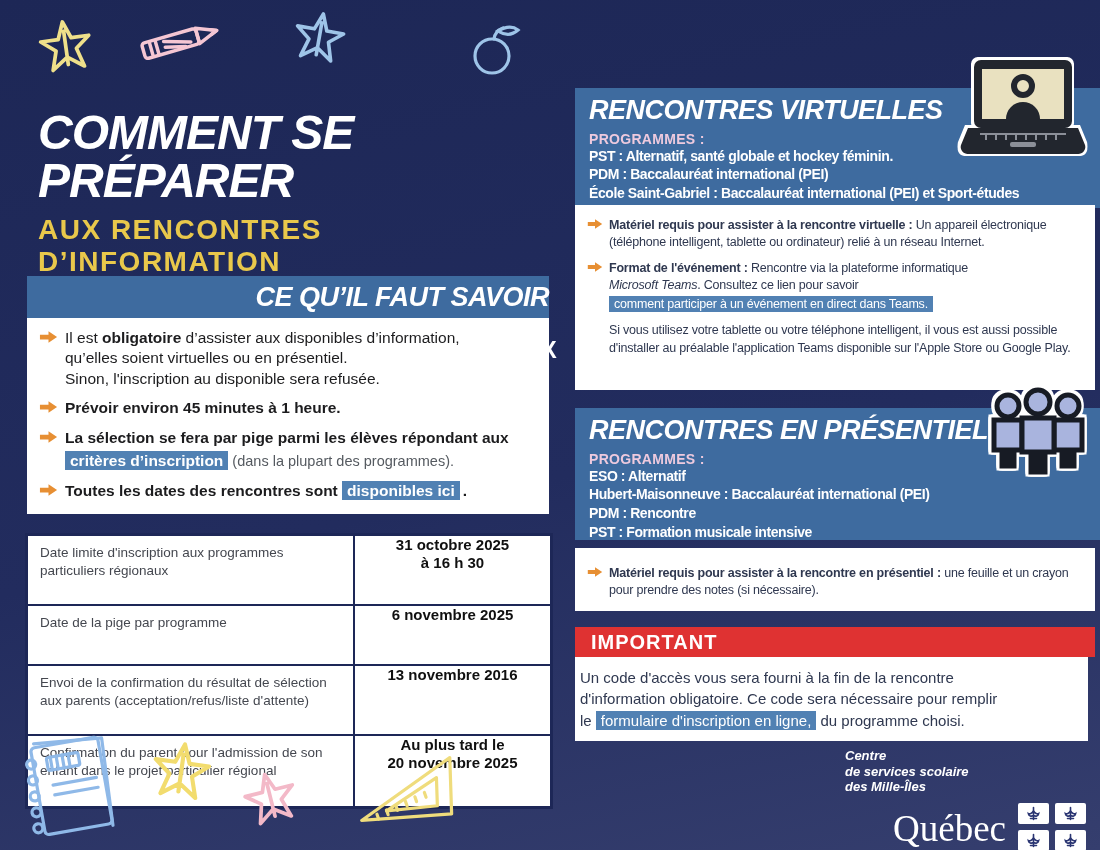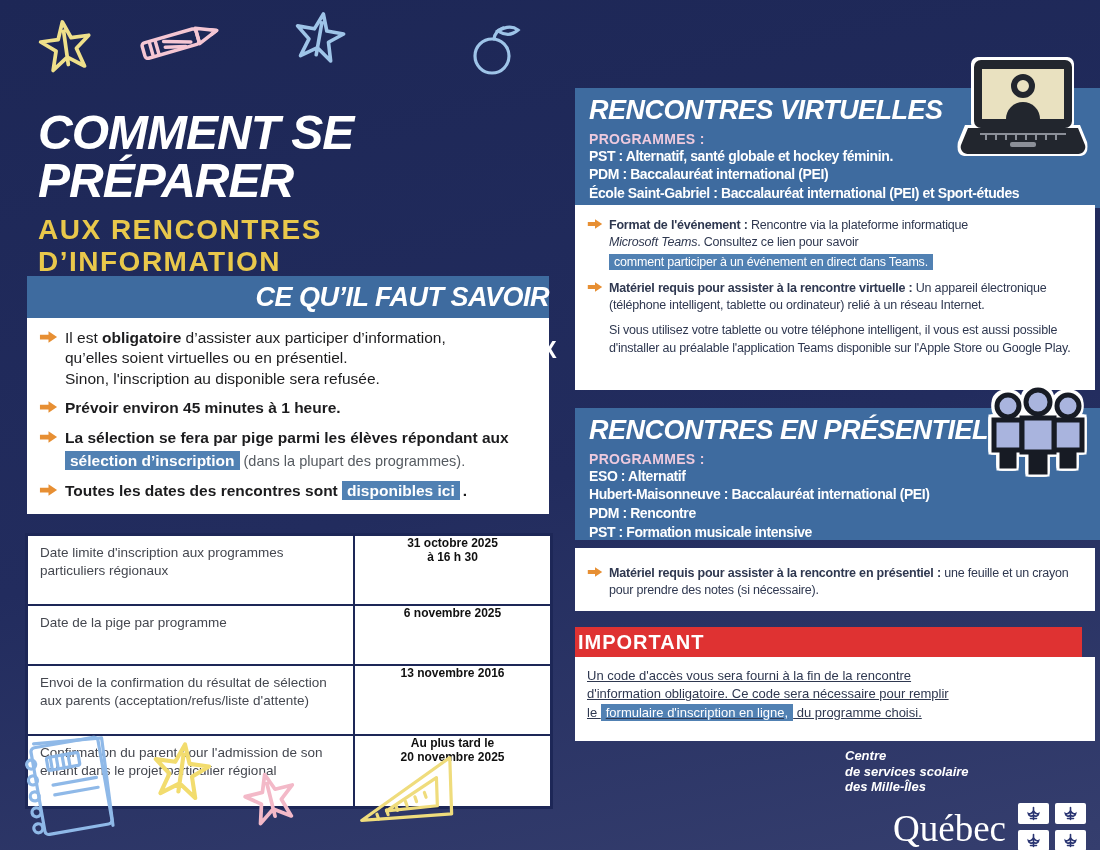--- a/index.html
+++ b/index.html
@@ -27,33 +27,33 @@
   .i{font-style:italic;}
   .muted{color:#555a60;font-weight:normal;font-size:14.5px;}
   .hl{background:#5181B3;color:#fff;padding:1px 5px;}
   .line{white-space:nowrap;}
 
   
   .dates-table{left:25px;top:533px;width:524px;background:#fff;border:2px solid #1d2757;
     display:grid;grid-template-columns:327px 1fr;}
   .cell{border:1px solid #1d2757;display:flex;flex-direction:column;justify-content:flex-start;}
   .cell.lab{padding:8px 8px 8px 12px;color:#44474f;font-size:13.5px;line-height:1.35;}
-  .cell.val{align-items:center;text-align:center;font-weight:bold;color:#101010;font-size:12px;line-height:1.18;}
+  .cell.val{align-items:center;text-align:center;font-weight:bold;color:#101010;font-size:15px;line-height:1.18;}
   .tl2:empty,.tv2:empty{display:none;}
 
   
   .rpanel{left:575px;width:520px;color:#fff;}
   .rpanel .ptitle{font-size:27px;font-style:italic;font-weight:bold;letter-spacing:-.5px;line-height:1.1;}
   .prog-label{color:#EECADE;font-weight:bold;font-size:14px;margin-top:5px;letter-spacing:.3px;}
   .prog-line{font-size:14px;font-weight:bold;letter-spacing:-.4px;line-height:1.33;white-space:nowrap;}
   .rwhite{left:575px;width:498px;color:#2F3850;font-size:12.5px;line-height:1.38;letter-spacing:-.2px;}
   .rwhite .arrow{width:16px;margin-right:6px;padding-top:1px;}
   .imp-banner{left:575px;top:627px;width:504px;height:30px;background:#DF3232;color:#fff;
-    font-weight:bold;font-size:20px;line-height:30px;padding-left:3px;letter-spacing:1px;}
-  .imp-box{left:575px;top:657px;width:496px;height:74px;padding:10px 12px 0 12px;color:#2F3850;font-size:13px;line-height:1.42;text-decoration:underline;}
+    font-weight:bold;font-size:20px;line-height:30px;padding-left:16px;letter-spacing:1px;}
+  .imp-box{left:575px;top:657px;width:496px;height:74px;padding:10px 12px 0 5px;color:#2F3850;font-size:15px;line-height:1.42;}
 
   
   .org{color:#fff;font-weight:bold;font-style:italic;font-size:13px;line-height:1.2;}
   .wordmark{color:#fff;font-family:"Liberation Serif",serif;font-size:37px;line-height:1;}
   .outlined{filter:drop-shadow(2.5px 0 0 #fff) drop-shadow(-2.5px 0 0 #fff) drop-shadow(0 2.5px 0 #fff) drop-shadow(0 -2.5px 0 #fff);}
 </style>
 </head>
 <body>
 
 <div class="scene">
@@ -101,42 +101,42 @@
     <span>CE QU’IL FAUT SAVOIR</span>
   </div>
   <div class="abs box-white savoir-box">
     <div class="bullet">
       <span class="arrow">
           <svg width="19" height="14" viewBox="0 0 20 14">
             <path d="M1 4.5 h9 V1 l9 6 -9 6 V9.5 H1 z" fill="#E78F33"></path>
           </svg>
         </span>
       <div>
-        <div class="line"><span>Il est </span><span class="b">obligatoire</span><span> d’assister aux participer d’information,</span></div>
+        <div class="line"><span>Il est </span><span class="b">obligatoire</span><span> d’assister aux disponibles d’information,</span></div>
         <div class="line">qu’elles soient virtuelles ou en présentiel.</div>
         <div class="line">Sinon, l'inscription au disponible sera refusée.</div>
       </div>
     </div>
     <div class="bullet">
       <span class="arrow">
           <svg width="19" height="14" viewBox="0 0 20 14">
             <path d="M1 4.5 h9 V1 l9 6 -9 6 V9.5 H1 z" fill="#E78F33"></path>
           </svg>
         </span>
       <div class="b line">Prévoir environ 45 minutes à 1 heure.</div>
     </div>
     <div class="bullet">
       <span class="arrow">
           <svg width="19" height="14" viewBox="0 0 20 14">
             <path d="M1 4.5 h9 V1 l9 6 -9 6 V9.5 H1 z" fill="#E78F33"></path>
           </svg>
         </span>
       <div>
         <div class="line"><span class="b">La sélection se fera par </span><span class="b">pige</span><span class="b"> parmi les élèves répondant aux</span></div>
-        <div class="line" style="margin-top:3px;"><span class="hl b">sélection d’inscription</span><span class="muted"> (dans la plupart des programmes).</span></div>
+        <div class="line" style="margin-top:3px;"><span class="hl b">critères d’inscription</span><span class="muted"> (dans la plupart des programmes).</span></div>
       </div>
     </div>
     <div class="bullet">
       <span class="arrow">
           <svg width="19" height="14" viewBox="0 0 20 14">
             <path d="M1 4.5 h9 V1 l9 6 -9 6 V9.5 H1 z" fill="#E78F33"></path>
           </svg>
         </span>
       <div class="line"><span class="b">Toutes les dates des rencontres sont </span><span class="hl b">disponibles ici</span><span class="b" style="margin-left:3px;">.</span></div>
     </div>
@@ -190,39 +190,39 @@
       <path d="M48 61 a17 17 0 0 1 34 0 Z" fill="#22262e"></path>
       <path d="M10 70 h110 l7 17 a7 7 0 0 1 -7 9 H10 a7 7 0 0 1 -7 -9 Z" fill="#22262e"></path>
       <g stroke="#8b8f98" stroke-width="2">
           <path d="M22 76 h86 M28 76 v6 M38 76 v6 M48 76 v6 M58 76 v6 M68 76 v6 M78 76 v6 M88 76 v6 M98 76 v6"></path>
         </g>
       <rect x="52" y="84" width="26" height="5" rx="2" fill="#8b8f98"></rect>
     </svg>
   </span>
 
   <div class="abs box-white rwhite" style="top:205px;height:171px;padding:12px 10px 2px 12px;">
+    <div class="bullet" style="margin-bottom:8px;">
+      <span class="arrow">
+          <svg width="16" height="12" viewBox="0 0 20 14">
+            <path d="M1 4.5 h9 V1 l9 6 -9 6 V9.5 H1 z" fill="#E78F33"></path>
+          </svg>
+        </span>
+      <div><span class="b">Matériel requis pour assister à la rencontre virtuelle :</span><span> Un appareil électronique (téléphone intelligent, tablette ou ordinateur) relié à un réseau Internet.</span></div>
+    </div>
     <div class="bullet" style="margin-bottom:9px;">
       <span class="arrow">
           <svg width="16" height="12" viewBox="0 0 20 14">
             <path d="M1 4.5 h9 V1 l9 6 -9 6 V9.5 H1 z" fill="#E78F33"></path>
           </svg>
         </span>
       <div>
         <div><span class="b">Format de l'événement :</span><span> Rencontre via la plateforme informatique</span></div>
         <div><span class="i">Microsoft Teams</span><span>. Consultez ce lien pour savoir</span></div>
         <div style="margin-top:2px;"><span class="hl">comment participer à un événement en direct dans Teams.</span></div>
       </div>
-    </div>
-    <div class="bullet" style="margin-bottom:8px;">
-      <span class="arrow">
-          <svg width="16" height="12" viewBox="0 0 20 14">
-            <path d="M1 4.5 h9 V1 l9 6 -9 6 V9.5 H1 z" fill="#E78F33"></path>
-          </svg>
-        </span>
-      <div><span class="b">Matériel requis pour assister à la rencontre virtuelle :</span><span> Un appareil électronique (téléphone intelligent, tablette ou ordinateur) relié à un réseau Internet.</span></div>
     </div>
     <div style="padding-left:22px;">Si vous utilisez votre tablette ou votre téléphone intelligent, il vous est aussi possible d'installer au préalable l'application Teams disponible sur l'Apple Store ou Google Play.</div>
   </div>
 
   <div class="abs banner rpanel" style="top:408px;height:124px;padding:8px 14px 0 14px;background:#3E6B9F;font-style:normal;">
     <div class="ptitle">RENCONTRES EN PRÉSENTIEL</div>
     <div class="prog-label">PROGRAMMES :</div>
     <div class="prog-line"><span>ESO :</span><span> Alternatif</span></div>
     <div class="prog-line"><span>Hubert-Maisonneuve :</span><span> Baccalauréat international (PEI)</span></div>
     <div class="prog-line"><span>PDM :</span><span> Rencontre</span></div>

